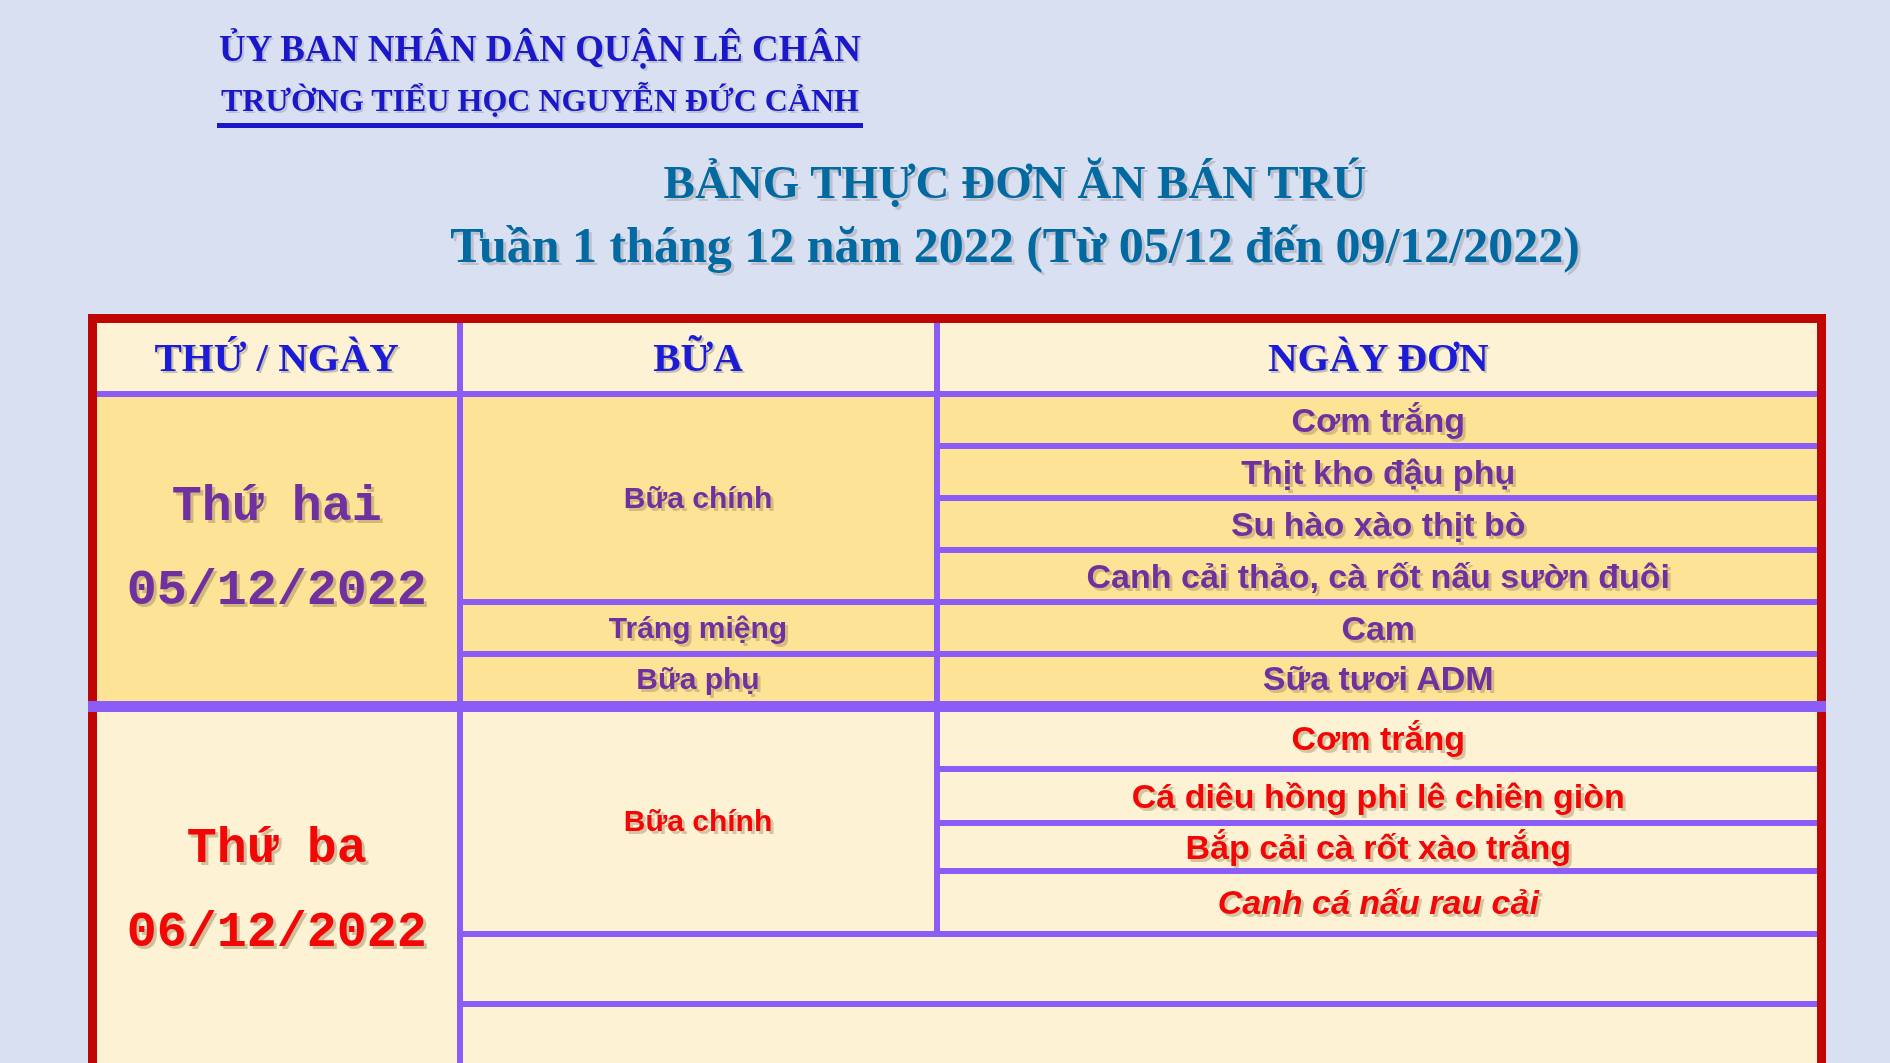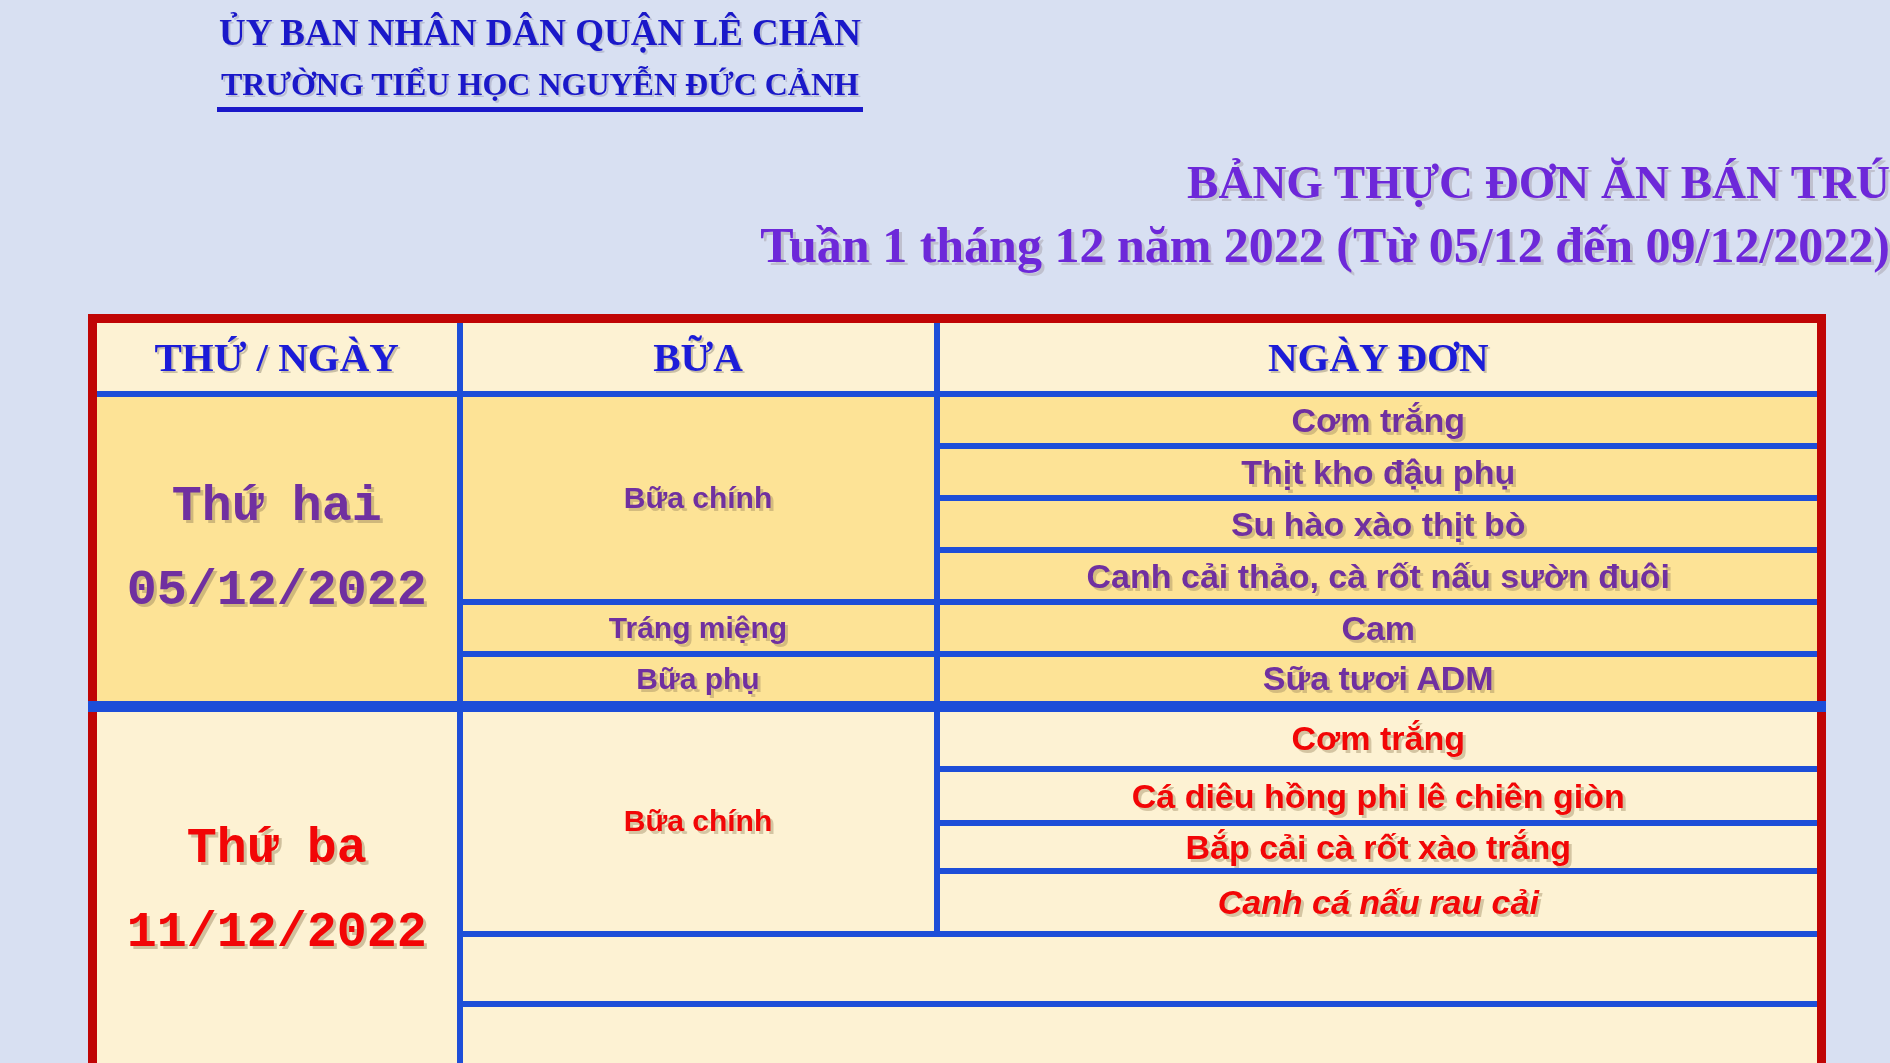--- a/index.html
+++ b/index.html
@@ -6,21 +6,21 @@
   body {
     width: 1890px; height: 1063px;
     overflow: hidden;
     position: relative;
     background: #d8e0f2;
     font-family: "Liberation Serif", "DejaVu Serif", serif;
   }
   
   .org-header {
     position: absolute;
-    left: 120px; top: 10px;
+    left: 120px; top: 26px;
     width: 840px;
     text-align: center;
     color: #1a18c9;
     font-weight: bold;
   }
   .org-line1 {
     font-size: 37px;
     line-height: 1.25;
     text-shadow: 2px 2px 0 rgba(150,150,175,.45);
   }
@@ -33,22 +33,22 @@
   .org-line2 .underlined {
     display: inline-block;
     padding: 0 4px 3px 4px;
     border-bottom: 5px solid #1a18c9;
   }
   
   .title-block {
     position: absolute;
     left: 140px; top: 155px;
     width: 1750px;
-    text-align: right;
-    color: #6d28d9;
+    text-align: center;
+    color: #0369a1;
     font-weight: bold;
   }
   .doc-title {
     font-size: 47px;
     line-height: 1.15;
     text-shadow: 3px 3px 0 rgba(165,160,170,.5);
   }
   .doc-subtitle {
     font-size: 50px;
     line-height: 1.15;
@@ -57,21 +57,21 @@
   }
   
   table.menu-table {
     position: absolute;
     left: 88px; top: 314px;
     width: 1729px;
     border-collapse: collapse;
     table-layout: fixed;
   }
   table.menu-table th, table.menu-table td {
-    border: 6px solid #1d4ed8;
+    border: 6px solid #8b5cf6;
     text-align: center;
     vertical-align: middle;
     padding: 0;
     overflow: hidden;
   }
   table.menu-table { border: 9px solid #c00505; }
   th.col-head {
     background: #fdf2d3;
     color: #1c1cd8;
     font-family: "Liberation Serif", "DejaVu Serif", serif;
@@ -161,21 +161,21 @@
       <td class="dish-cell mon-ink">Cam</td>
     </tr>
     <tr class="mon h64">
       <td class="meal-cell mon-ink">Bữa phụ</td>
       <td class="dish-cell mon-ink">Sữa tươi ADM</td>
     </tr>
 
     <tr class="tue day-start h77">
       <td class="day-cell tue-ink" rowspan="6">
         <div class="day-name">Thứ ba</div>
-        <div class="day-date">11/12/2022</div>
+        <div class="day-date">06/12/2022</div>
       </td>
       <td class="meal-cell tue-ink" rowspan="4">Bữa chính</td>
       <td class="dish-cell tue-ink">Cơm trắng</td>
     </tr>
     <tr class="tue h66">
       <td class="dish-cell tue-ink">Cá diêu hồng phi lê chiên giòn</td>
     </tr>
     <tr class="tue h60">
       <td class="dish-cell tue-ink">Bắp cải cà rốt xào trắng</td>
     </tr>

